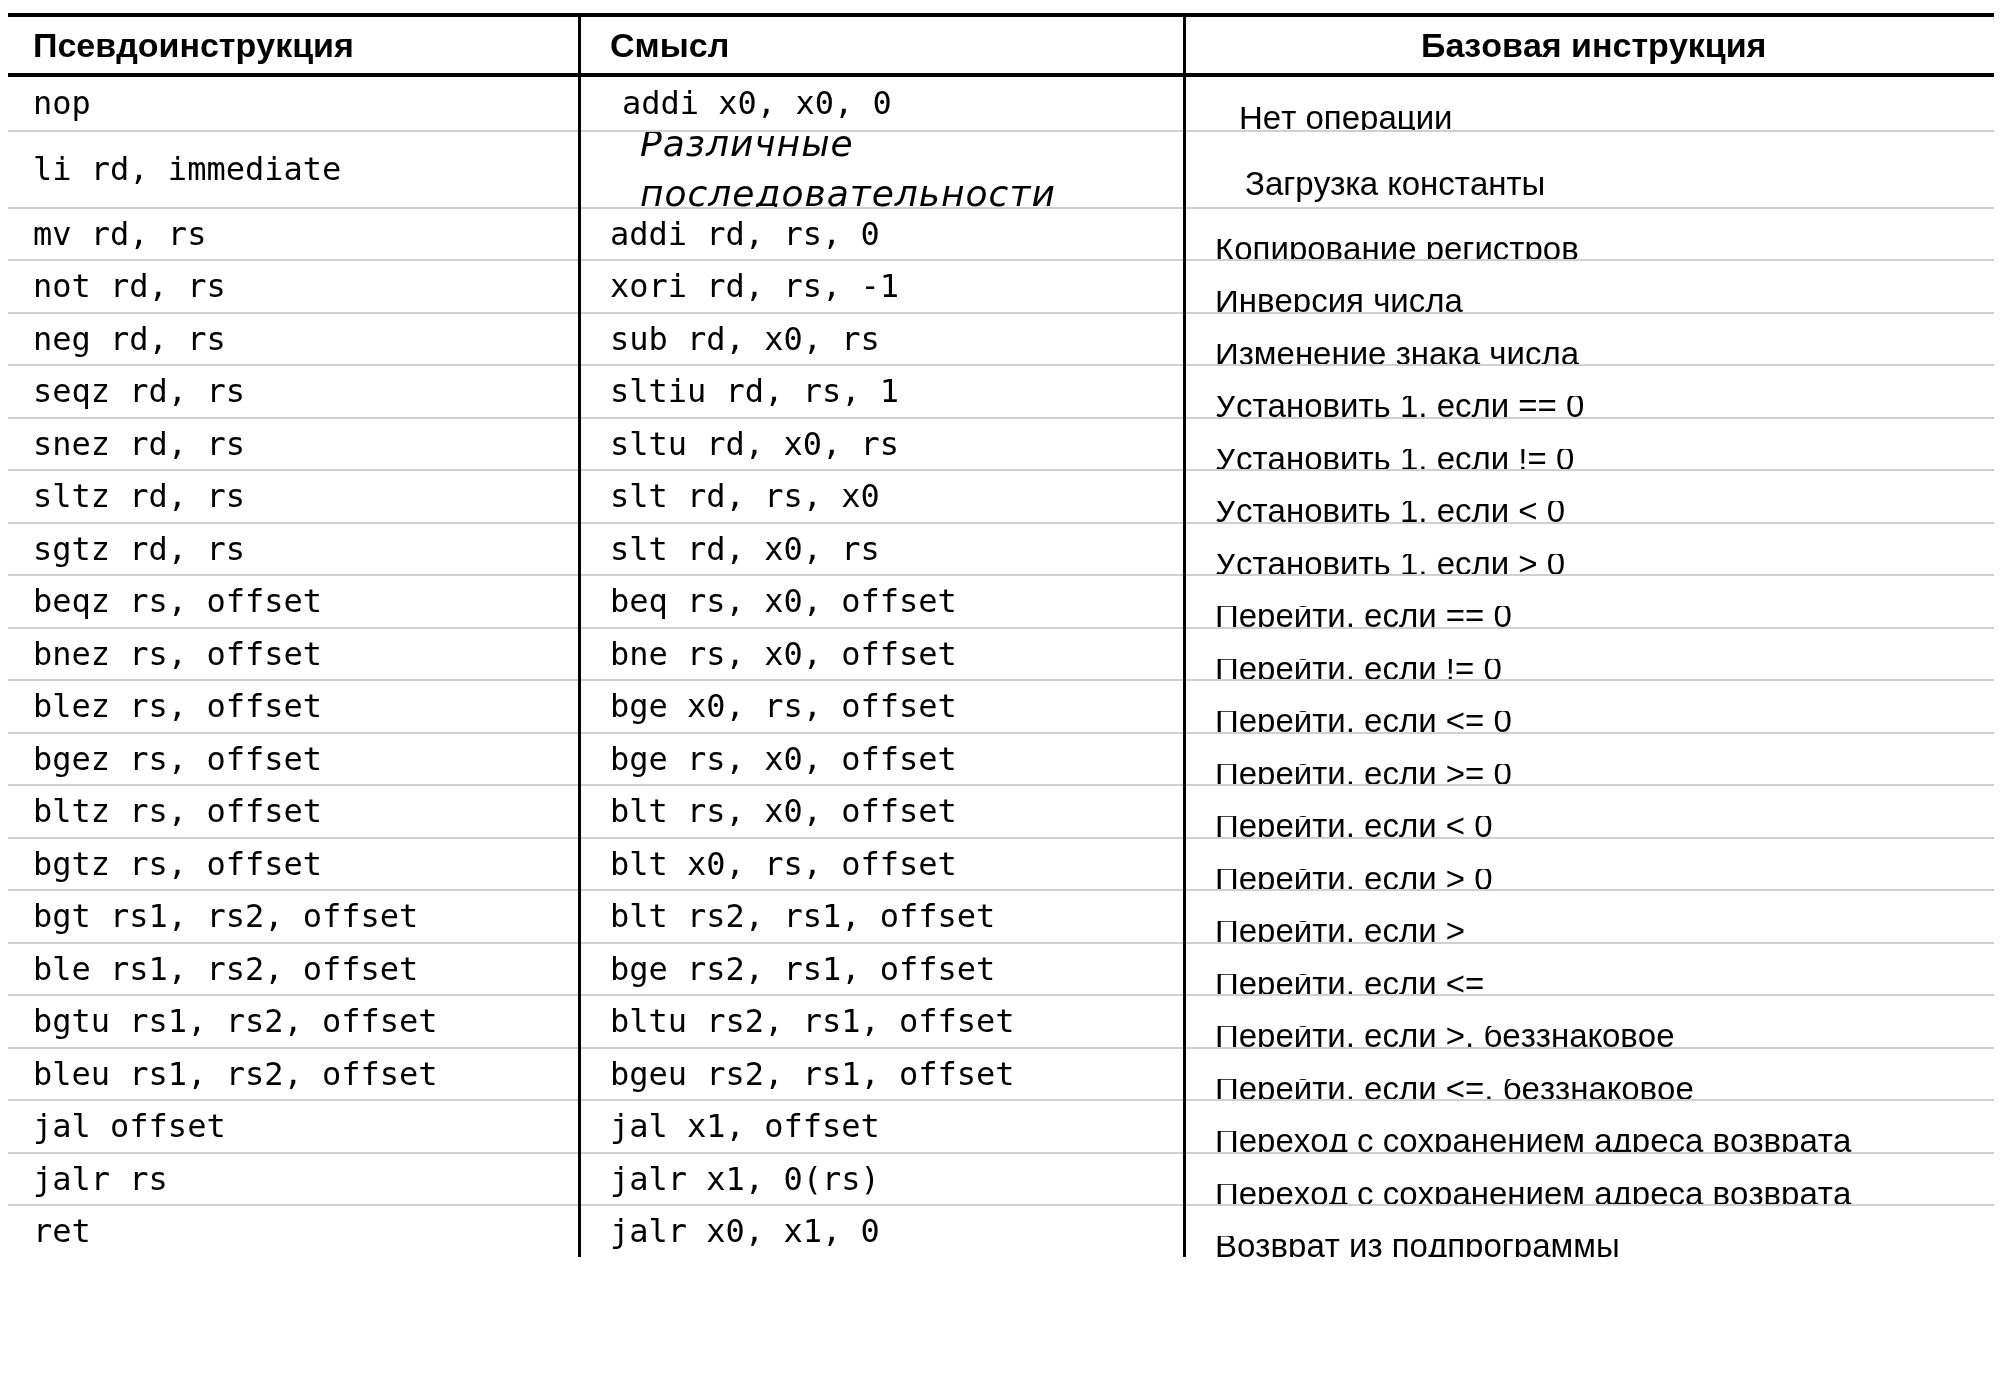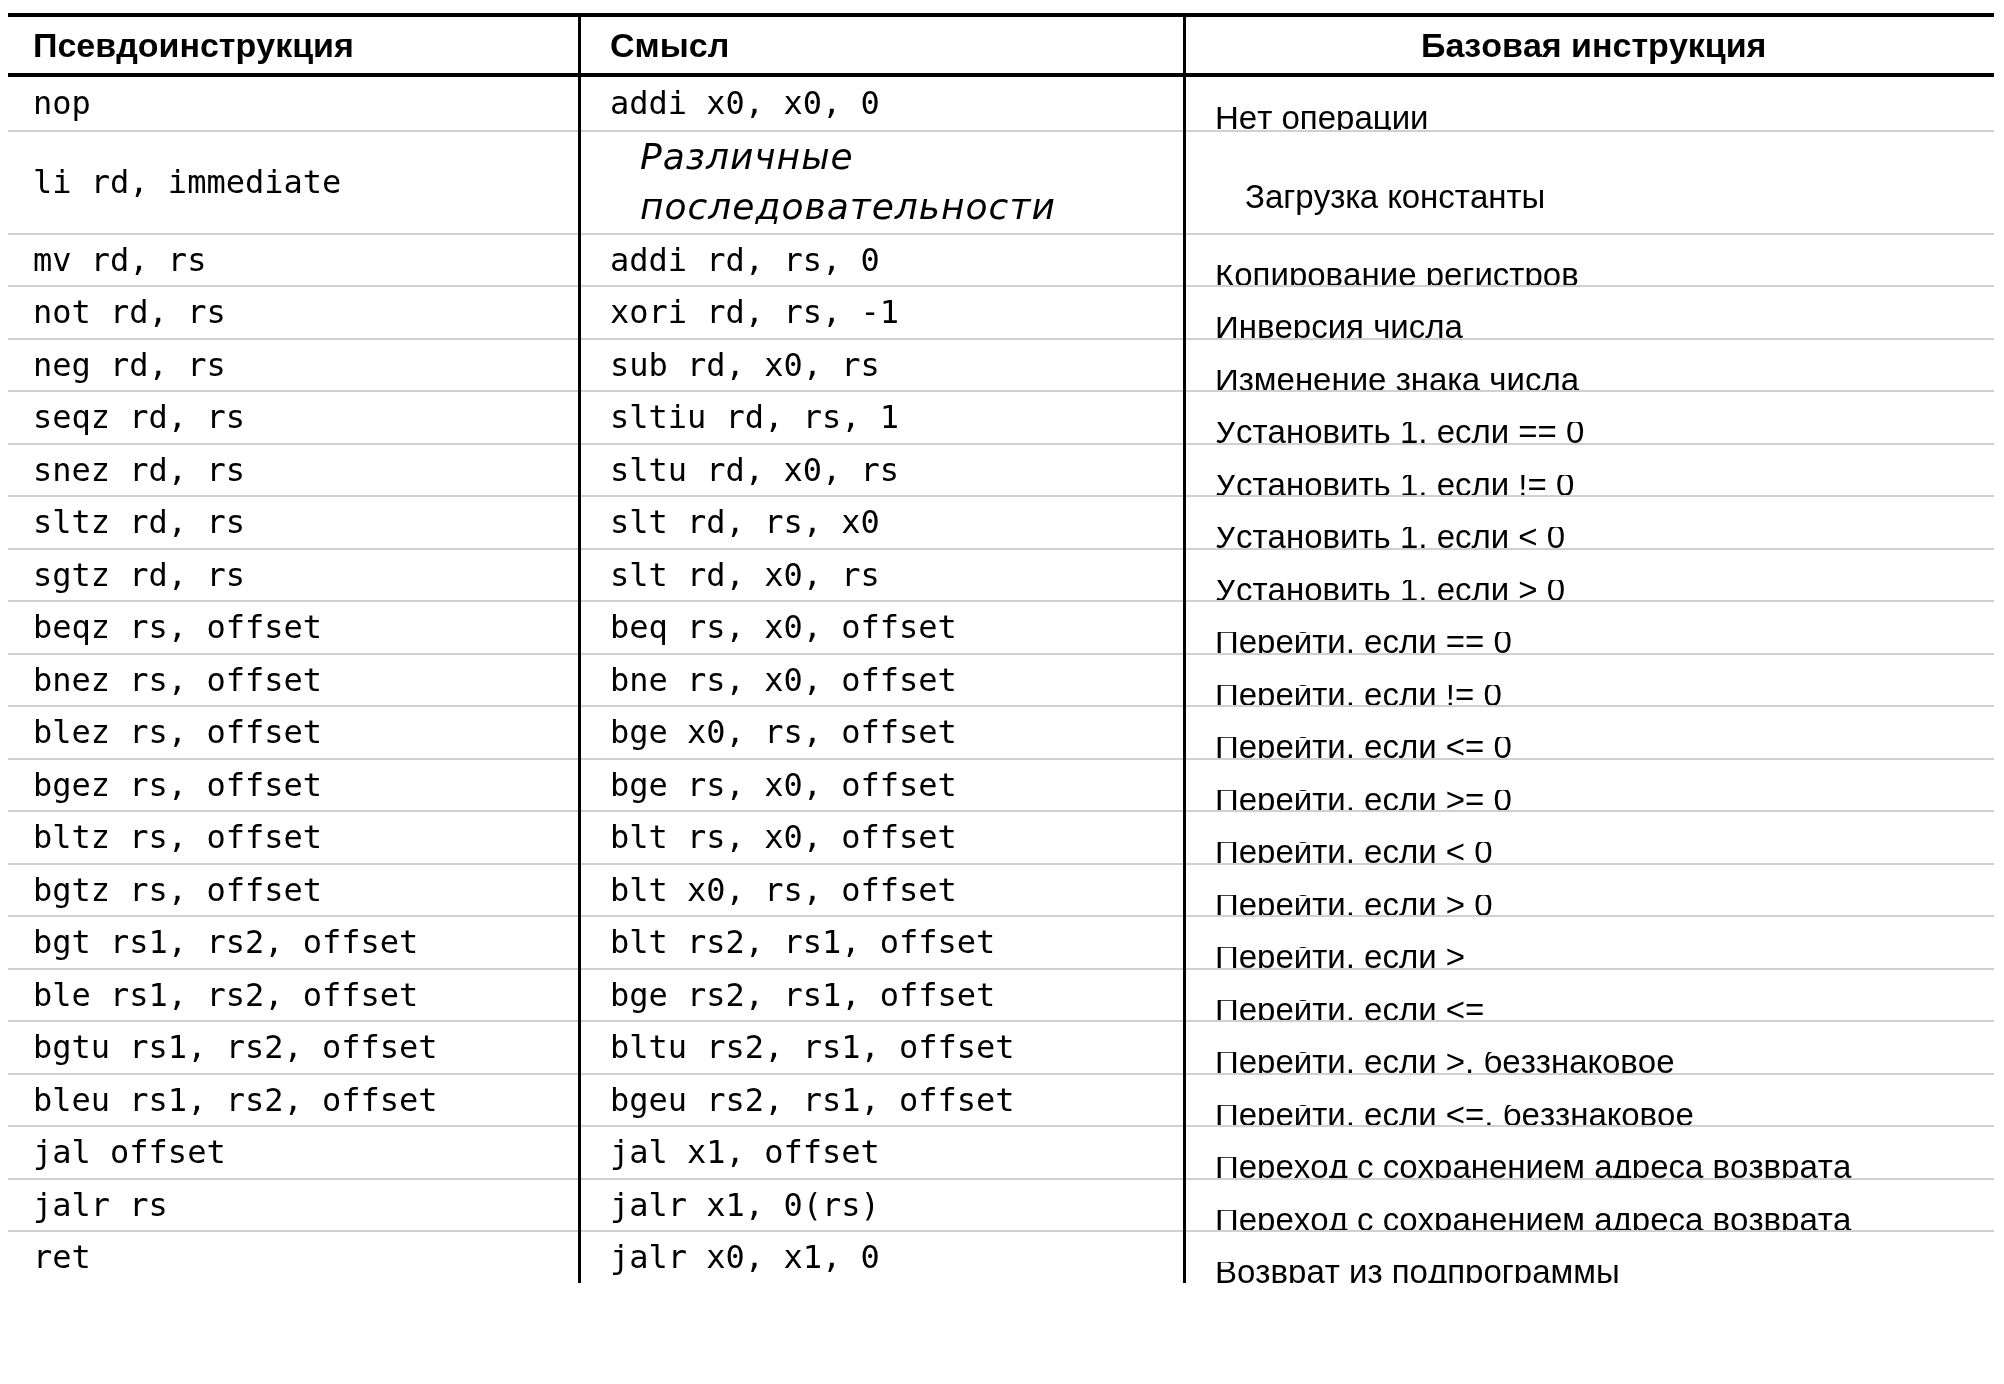--- a/index.html
+++ b/index.html
@@ -31,28 +31,28 @@
   }
   .vline-1 { left: 570px; }
   .vline-2 { left: 1175px; }
 
   .row {
     display: flex;
     height: 52.5px;
     border-top: 2px solid var(--row-divider, #d0d0d0);
     box-sizing: border-box;
   }
-  .row.tall { height: 103px; }
+  .row.tall { height: 77px; }
 
   .row.header {
     height: 60px;
     border-top: none;
     border-bottom: 4px solid var(--table-border, #000000);
   }
-  .tbody .row:first-child { border-top: none; }
+  .tbody .row:first-child { border-top: none; gap: 12px; }
 
   .cell {
     display: flex;
     align-items: center;
     box-sizing: border-box;
     color: var(--text, #000000);
     overflow: hidden;
   }
   .c1 { width: 570px;  padding-left: 25px; }
   .c2 { width: 605px;  padding-left: 32px; }

